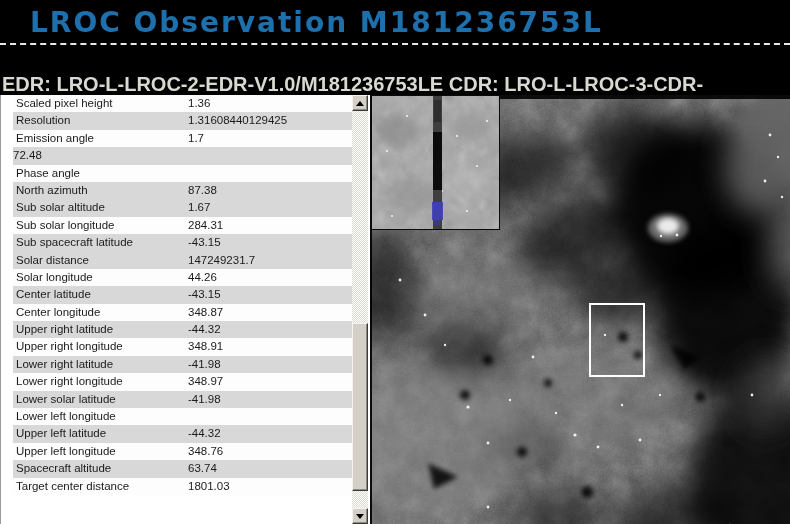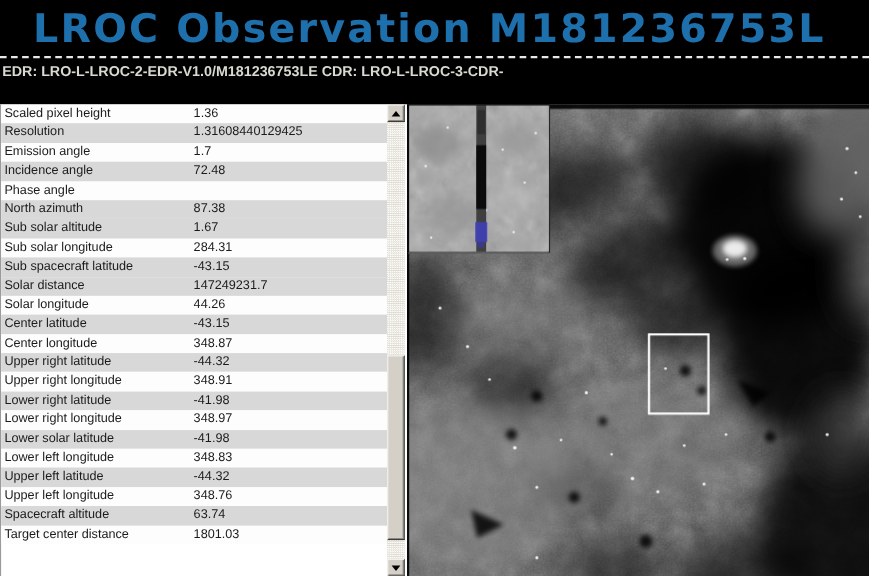--- a/index.html
+++ b/index.html
@@ -3,32 +3,32 @@
 <meta charset="utf-8">
 <style>
   html,body{margin:0;padding:0;background:#fff;}
   .page{position:relative;width:790px;height:524px;overflow:hidden;background:#fff;
         font-family:"Liberation Sans",sans-serif;}
 
   
   .header{position:absolute;top:0;left:0;width:790px;height:95px;
           background:var(--header-bg,#000);box-sizing:border-box;}
   .title{margin:0;padding:6px 0 0 30px;font-family:"DejaVu Sans",sans-serif;
-         font-size:36px;font-weight:bold;letter-spacing:2px;
+         font-size:28px;font-weight:bold;letter-spacing:2px;
          color:var(--title-blue,#1e70ad);white-space:nowrap;}
   .divider{margin-top:4px;border-top:2px dashed #e8e8e8;height:0;}
-  .subtitle{padding:1px 2px 0 2px;font-size:13px;line-height:21.5px;font-weight:bold;
-            color:#d9d9d1;white-space:nowrap;}
+  .subtitle{padding:1px 2px 0 2px;font-size:20px;line-height:21.5px;font-weight:bold;
+            color:#d9d9d1;white-space:nowrap;margin-top:28px;}
 
   
   .content{position:absolute;top:95px;left:0;width:790px;height:429px;display:flex;}
 
   
   .meta-table{width:352px;height:429px;overflow:hidden;box-sizing:border-box;
-              border-left:1px solid #9a9a9a;background:#fff;}
+              border-left:1px solid #9a9a9a;background:#fff;padding-left:12px;}
   .row{display:flex;height:17.4px;line-height:17.5px;font-size:11.5px;color:#1b1b1b;
        background:var(--row-white,#fdfdfd);}
   .row.alt{background:var(--row-alt,#d8d8d8);}
   .row .label{width:172px;padding-left:3px;white-space:nowrap;overflow:hidden;}
   .row .value{flex:1;white-space:nowrap;overflow:hidden;}
 
   
   .scrollbar{position:relative;width:16px;height:429px;}
   .sb-track{position:absolute;top:16px;bottom:16px;left:0;width:16px;
             background:conic-gradient(#ffffff 25%,#dedacf 0 50%,#ffffff 0 75%,#dedacf 0) 0 0/2px 2px;}
@@ -73,21 +73,20 @@
         </div>
         <div class="row alt">
           <span class="label">Resolution</span>
           <span class="value">1.31608440129425</span>
         </div>
         <div class="row">
           <span class="label">Emission angle</span>
           <span class="value">1.7</span>
         </div>
         <div class="row alt">
-          <span class="label">Incidence angle</span>
           <span class="value">72.48</span>
         </div>
         <div class="row">
           <span class="label">Phase angle</span>
         </div>
         <div class="row alt">
           <span class="label">North azimuth</span>
           <span class="value">87.38</span>
         </div>
         <div class="row alt">
@@ -133,21 +132,20 @@
         <div class="row">
           <span class="label">Lower right longitude</span>
           <span class="value">348.97</span>
         </div>
         <div class="row alt">
           <span class="label">Lower solar latitude</span>
           <span class="value">-41.98</span>
         </div>
         <div class="row">
           <span class="label">Lower left longitude</span>
-          <span class="value">348.83</span>
         </div>
         <div class="row alt">
           <span class="label">Upper left latitude</span>
           <span class="value">-44.32</span>
         </div>
         <div class="row">
           <span class="label">Upper left longitude</span>
           <span class="value">348.76</span>
         </div>
         <div class="row alt">

